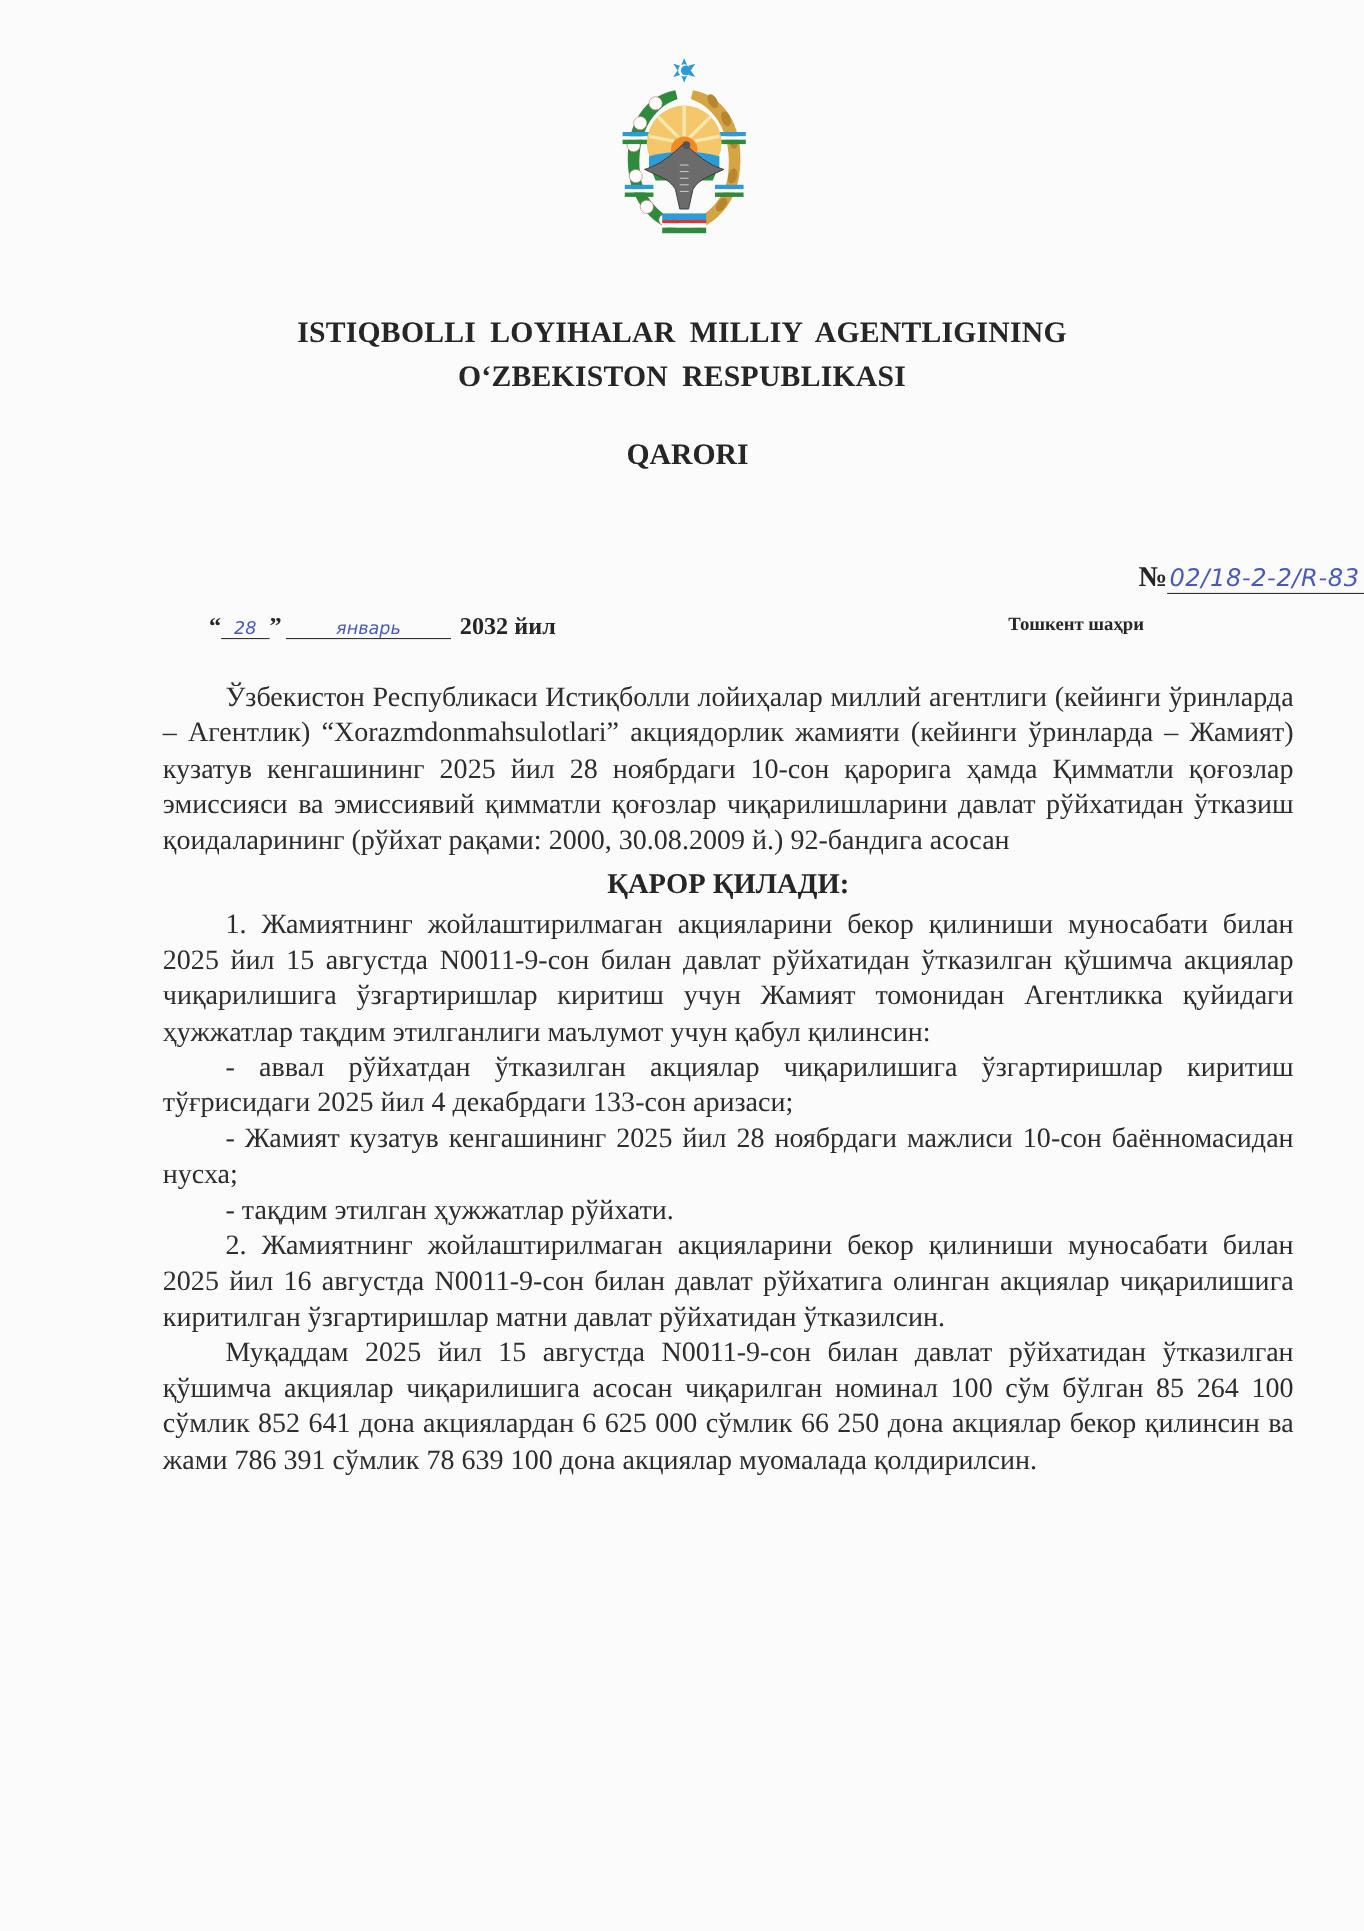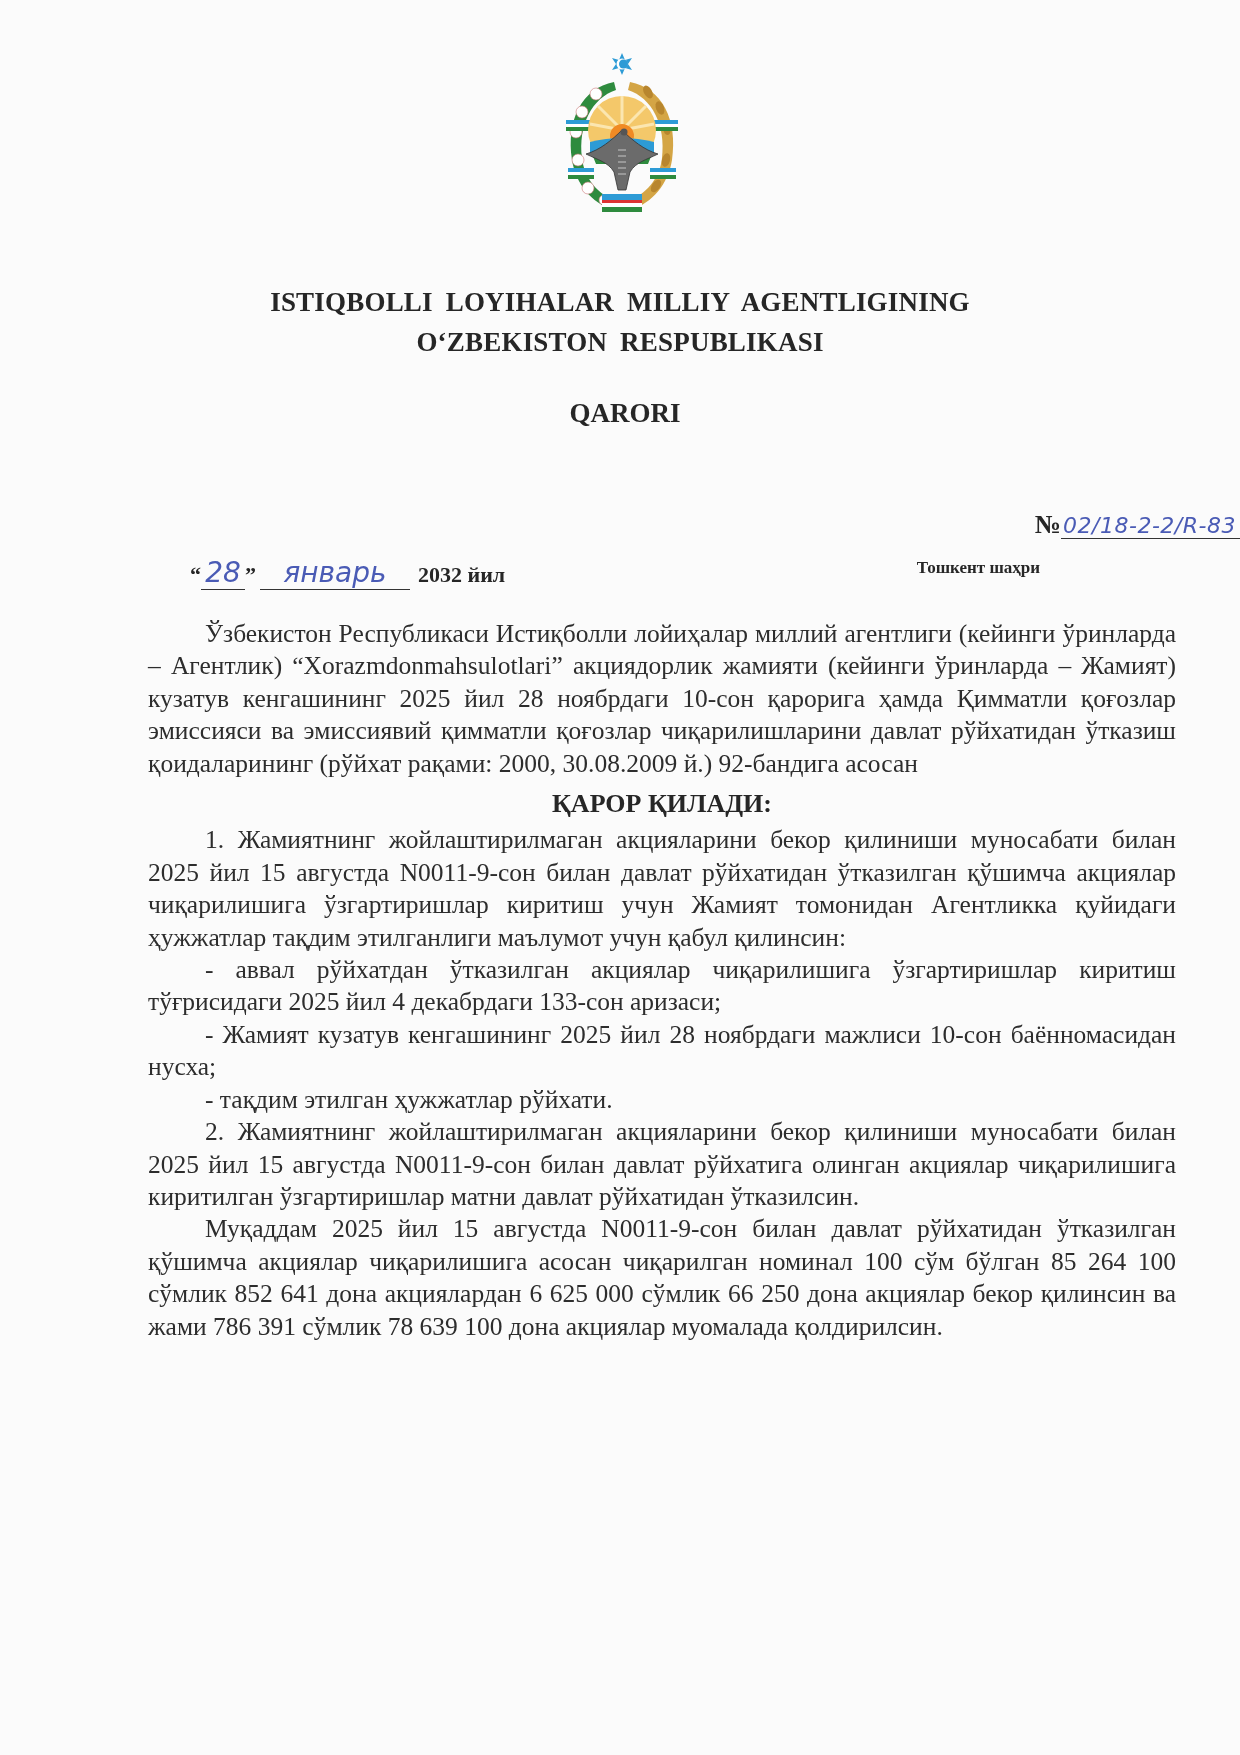--- a/index.html
+++ b/index.html
@@ -69,21 +69,21 @@
       font-size: 22px;
       color: #262626;
       display: flex;
       align-items: baseline;
     }
     .dateline .hw {
       font-family: "DejaVu Sans", sans-serif;
       font-weight: normal;
       font-style: italic;
       color: #4a5bb5;
-      font-size: 28px;
+      font-size: 16px;
       border-bottom: 1.5px solid #333;
       display: inline-block;
       text-align: center;
     }
     .dateline .hw.day { width: 44px; }
     .dateline .hw.month { width: 150px; margin-left: 4px; margin-right: 8px; }
     .city {
       position: absolute;
       right: 200px; top: 558px;
       font-weight: bold;
@@ -208,17 +208,17 @@
   </div>
   <div class="city">Тошкент шаҳри</div>
 
   <div class="body">
     <p>Ўзбекистон Республикаси Истиқболли лойиҳалар миллий агентлиги (кейинги ўринларда – Агентлик) “Xorazmdonmahsulotlari” акциядорлик жамияти (кейинги ўринларда – Жамият) кузатув кенгашининг 2025 йил 28 ноябрдаги 10-сон қарорига ҳамда Қимматли қоғозлар эмиссияси ва эмиссиявий қимматли қоғозлар чиқарилишларини давлат рўйхатидан ўтказиш қоидаларининг (рўйхат рақами: 2000, 30.08.2009 й.) 92-бандига асосан</p>
     <p class="decree">ҚАРОР ҚИЛАДИ:</p>
     <p>1. Жамиятнинг жойлаштирилмаган акцияларини бекор қилиниши муносабати билан 2025 йил 15 августда N0011-9-сон билан давлат рўйхатидан ўтказилган қўшимча акциялар чиқарилишига ўзгартиришлар киритиш учун Жамият томонидан Агентликка қуйидаги ҳужжатлар тақдим этилганлиги маълумот учун қабул қилинсин:</p>
     <p>- аввал рўйхатдан ўтказилган акциялар чиқарилишига ўзгартиришлар киритиш тўғрисидаги 2025 йил 4 декабрдаги 133-сон аризаси;</p>
     <p>- Жамият кузатув кенгашининг 2025 йил 28 ноябрдаги мажлиси 10-сон баённомасидан нусха;</p>
     <p>- тақдим этилган ҳужжатлар рўйхати.</p>
-    <p>2. Жамиятнинг жойлаштирилмаган акцияларини бекор қилиниши муносабати билан 2025 йил 15 августда N0011-9-сон билан давлат рўйхатига олинган акциялар чиқарилишига киритилган ўзгартиришлар матни давлат рўйхатидан ўтказилсин.</p>
+    <p>2. Жамиятнинг жойлаштирилмаган акцияларини бекор қилиниши муносабати билан 2025 йил 16 августда N0011-9-сон билан давлат рўйхатига олинган акциялар чиқарилишига киритилган ўзгартиришлар матни давлат рўйхатидан ўтказилсин.</p>
     <p>Муқаддам 2025 йил 15 августда N0011-9-сон билан давлат рўйхатидан ўтказилган қўшимча акциялар чиқарилишига асосан чиқарилган номинал 100 сўм бўлган 85 264 100 сўмлик 852 641 дона акциялардан 6 625 000 сўмлик 66 250 дона акциялар бекор қилинсин ва жами 786 391 сўмлик 78 639 100 дона акциялар муомалада қолдирилсин.</p>
   </div>
 
 </div>
 
 </body></html>

